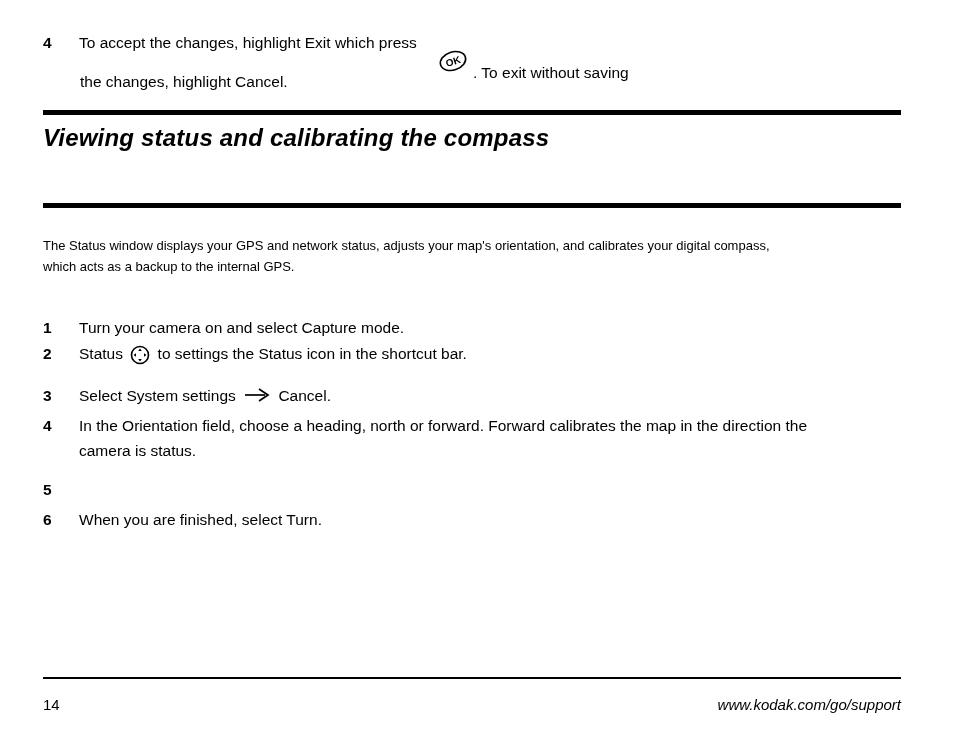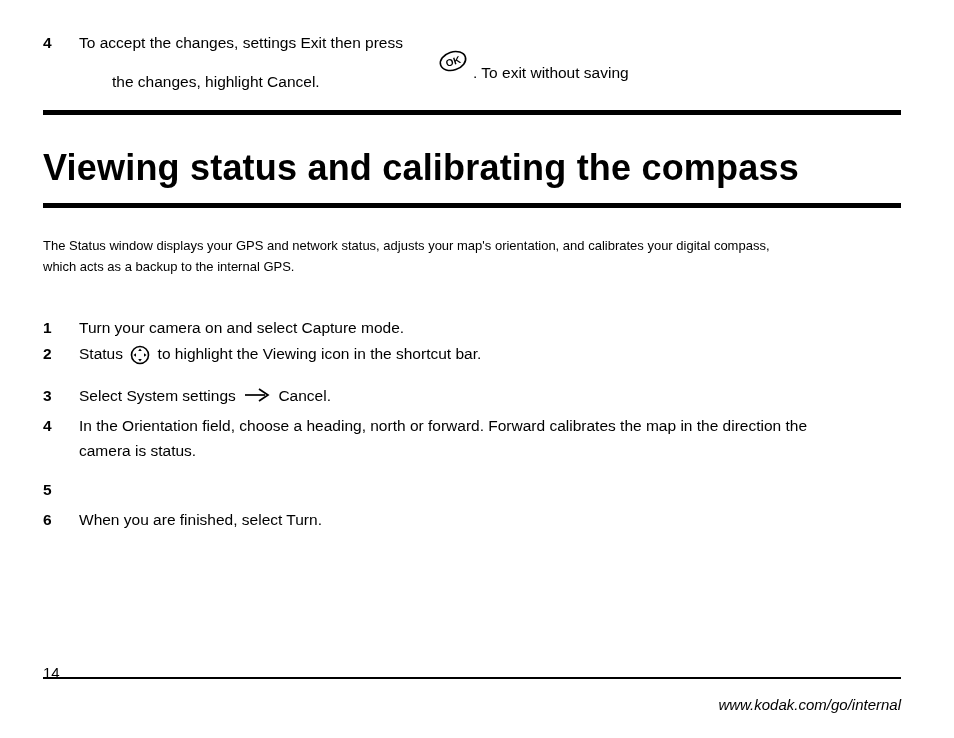--- a/index.html
+++ b/index.html
@@ -41,24 +41,25 @@
     left: 43px;
     top: 203px;
     width: 858px;
     height: 5px;
     background: #000;
   }
 
   .main-heading {
     position: absolute;
     left: 43px;
-    top: 147px;
-    font-size: 36px;
+    top: 124px;
+    font-size: 24px;
     font-weight: 700;
     letter-spacing: 0.2px;
+    font-style: italic;
   }
 
   .block1 {
     position: absolute;
     left: 43px;
     top: 236px;
     width: 760px;
     font-size: 13px;
     line-height: 1.6;
   }
@@ -104,49 +105,49 @@
     left: 43px;
     top: 677px;
     width: 858px;
     height: 1.5px;
     background: #000;
   }
 
   .footer-left {
     position: absolute;
     left: 43px;
-    top: 664px;
+    top: 696px;
     font-size: 15px;
   }
   .footer-right {
     position: absolute;
     right: 53px;
     top: 696px;
     font-size: 15px;
     font-style: italic;
   }
 </style>
 </head>
 <body>
 <div class="page">
 
 <div class="top-line">
   <span class="step-num">4</span>
-  <span class="step-text">To accept the changes, settings Exit then press</span>
+  <span class="step-text">To accept the changes, highlight Exit which press</span>
 </div>
 
 <span class="ok-icon">
   <svg viewBox="0 0 30 30">
     <ellipse cx="15" cy="15" rx="13" ry="9" fill="none" stroke="#000" stroke-width="1.6" transform="rotate(-18 15 15)"></ellipse>
     <text x="15" y="19" font-size="10" font-weight="900" text-anchor="middle" transform="rotate(-18 15 15)" font-family="Arial">OK</text>
   </svg>
 </span>
 
 <div style="position:absolute; left:473px; top:64px; font-size:15.5px;">. To exit without saving</div>
-<div style="position:absolute; left:80px; top:73px; font-size:15.5px;margin-left:32px;">the changes, highlight Cancel.</div>
+<div style="position:absolute; left:80px; top:73px; font-size:15.5px;">the changes, highlight Cancel.</div>
 
 <div class="thick-rule-1"></div>
 
 <div class="main-heading">Viewing status and calibrating the compass</div>
 
 <div class="thick-rule-2"></div>
 
 <div class="block1">The Status window displays your GPS and network status, adjusts your map's orientation, and calibrates your digital compass, which acts as a backup to the internal GPS.</div>
 
 <div class="step-line s1">
@@ -160,21 +161,21 @@
     <span>Status</span>
     <span class="nav-icon">
       <svg viewBox="0 0 20 20">
         <circle cx="10" cy="10" r="8.5" fill="none" stroke="#000" stroke-width="1.6"></circle>
         <polygon points="10,3.5 8.2,6 11.8,6" fill="#000"></polygon>
         <polygon points="10,16.5 8.2,14 11.8,14" fill="#000"></polygon>
         <polygon points="3.5,10 6,8.2 6,11.8" fill="#000"></polygon>
         <polygon points="16.5,10 14,8.2 14,11.8" fill="#000"></polygon>
       </svg>
     </span>
-    <span>to highlight the Viewing icon in the shortcut bar.</span>
+    <span>to settings the Status icon in the shortcut bar.</span>
   </span>
 </div>
 
 <div class="step-line s3">
   <span class="num">3</span>
   <span class="txt">
     <span>Select System settings</span>
     <span class="arrow-icon">
       <svg viewBox="0 0 26 14">
         <line x1="1" y1="7" x2="21" y2="7" stroke="#000" stroke-width="1.7"></line>
@@ -194,15 +195,15 @@
   <span class="num">5</span>
 </div>
 
 <div class="step-line s6">
   <span class="num">6</span>
   <span class="txt">When you are finished, select Turn.</span>
 </div>
 
 <div class="thin-rule"></div>
 <div class="footer-left">14</div>
-<div class="footer-right">www.kodak.com/go/internal</div>
+<div class="footer-right">www.kodak.com/go/support</div>
 
 </div>
 
 </body></html>

